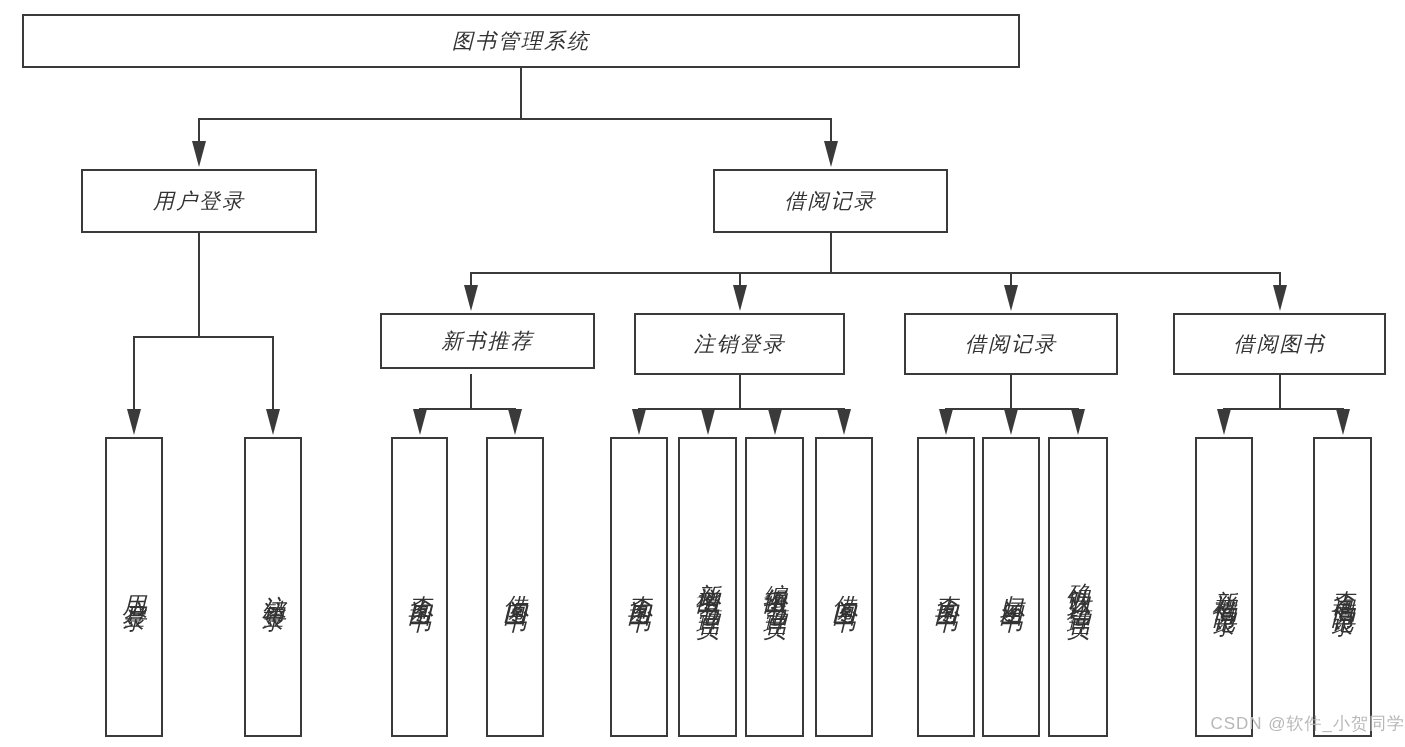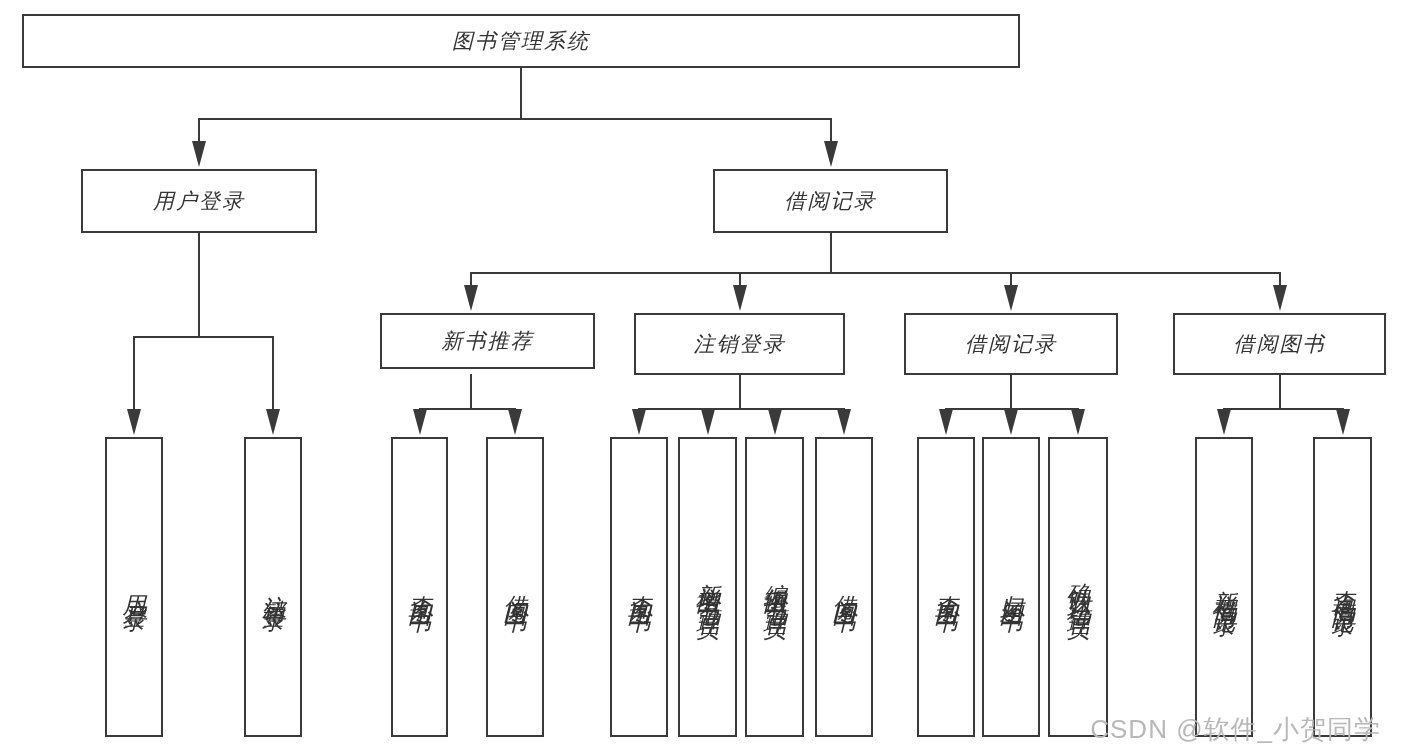--- a/index.html
+++ b/index.html
@@ -47,22 +47,22 @@
   }
   .arrowhead{
     position:absolute;
     width:0;height:0;
     border-left:7px solid transparent;
     border-right:7px solid transparent;
     border-top:26px solid var(--line);
   }
   .watermark{
     position:absolute;
-    top:712px;right:24px;
-    font-size:26px;
+    top:712px;right:0;
+    font-size:17px;
     color:var(--wm);
     letter-spacing:1px;
     z-index:5;
     white-space:nowrap;
   }
 </style>
 </head>
 <body>
 
 <div class="canvas">

